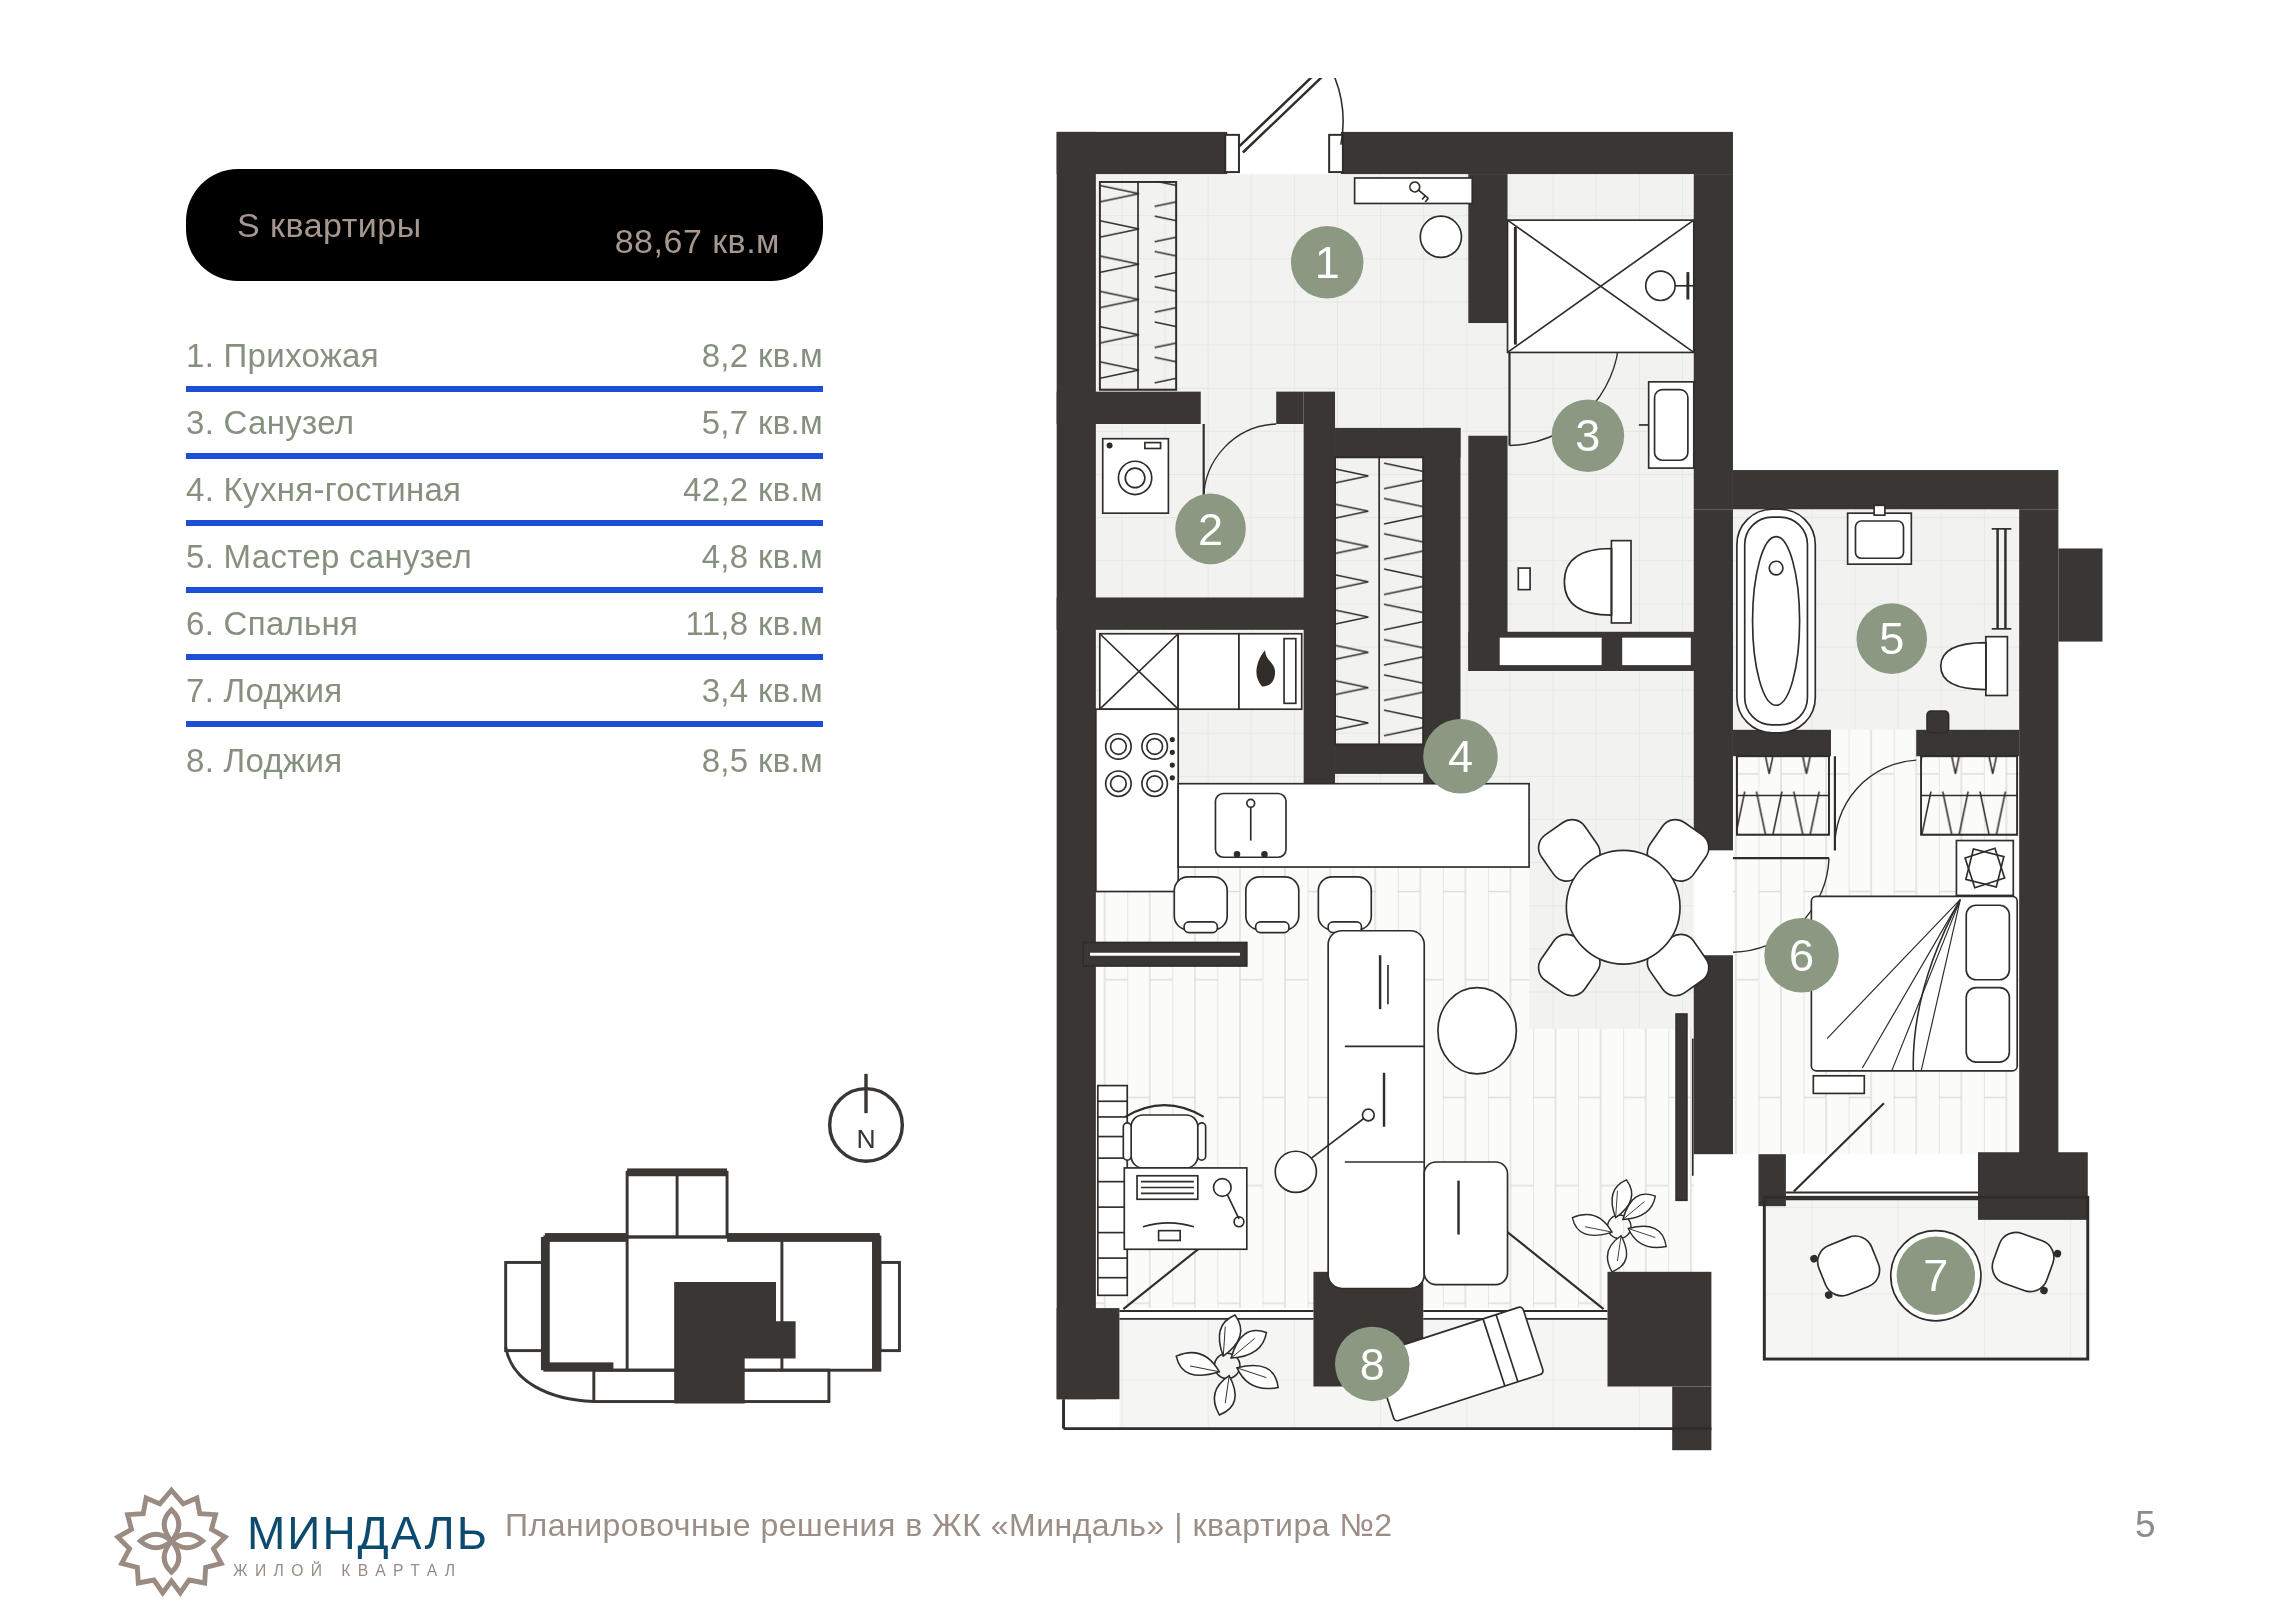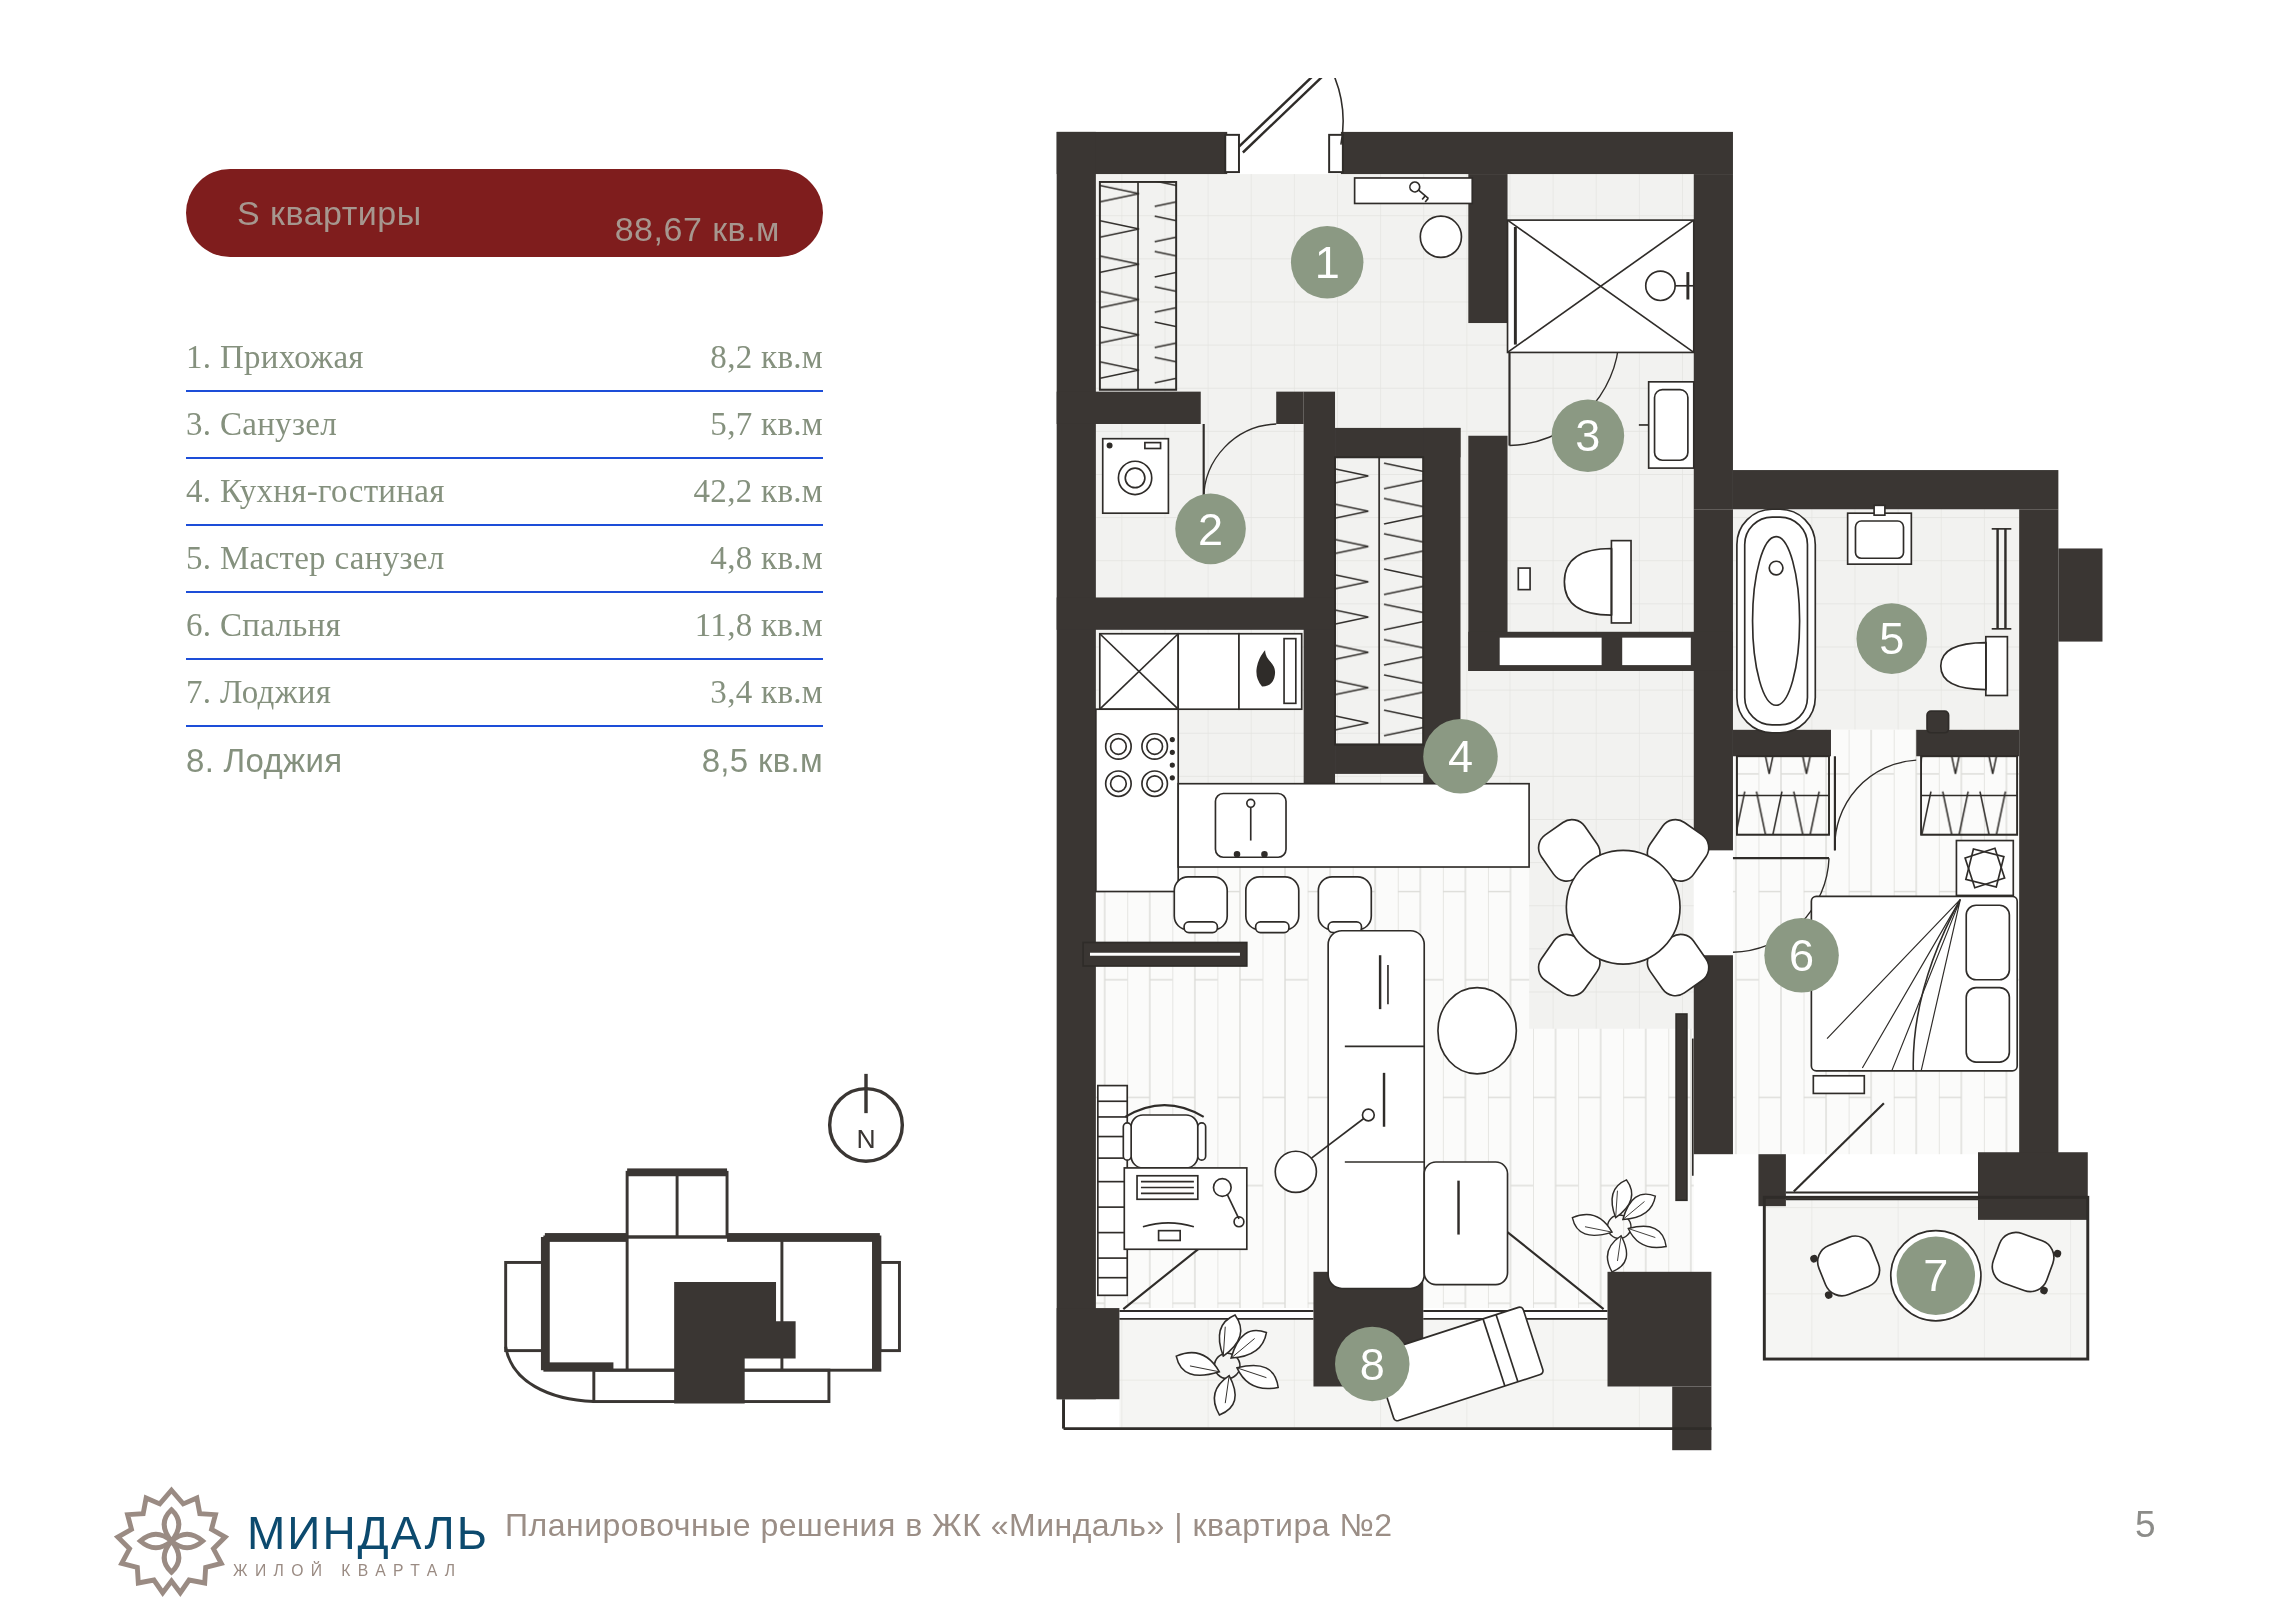--- a/index.html
+++ b/index.html
@@ -1,27 +1,27 @@
 <!DOCTYPE html>
 <html><head>
 <meta charset="utf-8">
 <style>
   html,body{margin:0;padding:0;background:#fff;}
   .page{position:relative;width:2293px;height:1621px;background:#ffffff;overflow:hidden;
         font-family:"Liberation Sans", sans-serif;}
   
-  .pill{position:absolute;left:186px;top:169px;width:637px;height:88px;border-radius:52px;
-        background:#7f1d1d;display:flex;align-items:center;justify-content:space-between;
+  .pill{position:absolute;left:186px;top:169px;width:637px;height:112px;border-radius:52px;
+        background:#000000;display:flex;align-items:center;justify-content:space-between;
         box-sizing:border-box;padding:0 43px 0 51px;}
   .pill .lbl{font-size:34px;color:#a6978f;letter-spacing:0.5px;}
   .pill .val{font-size:34px;color:#a6978f;letter-spacing:0.5px;margin-top:32px;}
   .rooms{position:absolute;left:186px;top:325px;width:637px;}
   .room-row{height:67px;display:flex;align-items:center;justify-content:space-between;
             box-sizing:border-box;font-size:33px;color:#85917e;letter-spacing:0.3px;}
-  .room-row:not(:last-child){border-bottom:2px solid #1d4ed8;font-family:Liberation Serif, serif;}
+  .room-row:not(:last-child){border-bottom:6px solid #1d4ed8;}
   
   .brand-name{position:absolute;left:247px;top:1506px;font-size:46px;color:#0c4a6e;
               letter-spacing:2px;font-weight:400;text-align:center;}
   .brand-sub{position:absolute;left:233px;top:1562px;font-size:15.7px;color:#9a8b83;
              letter-spacing:7.4px;font-weight:400;}
   .caption{position:absolute;left:461px;top:1507px;font-size:32px;color:#9b8e86;letter-spacing:0.5px;margin-left:44px;}
   .page-num{position:absolute;left:2135px;top:1504px;font-size:37px;color:#8c8c89;}
   svg{position:absolute;display:block;}
   text{font-family:"Liberation Sans", sans-serif;}
 </style>

